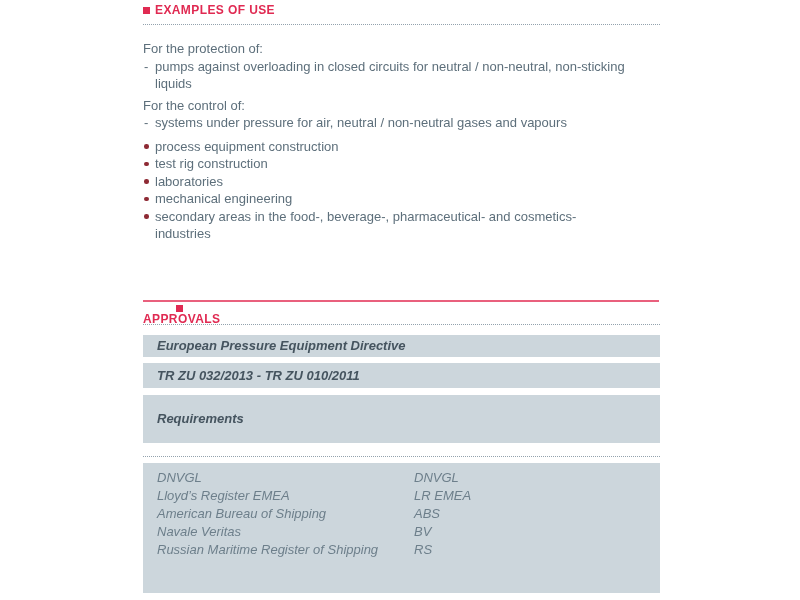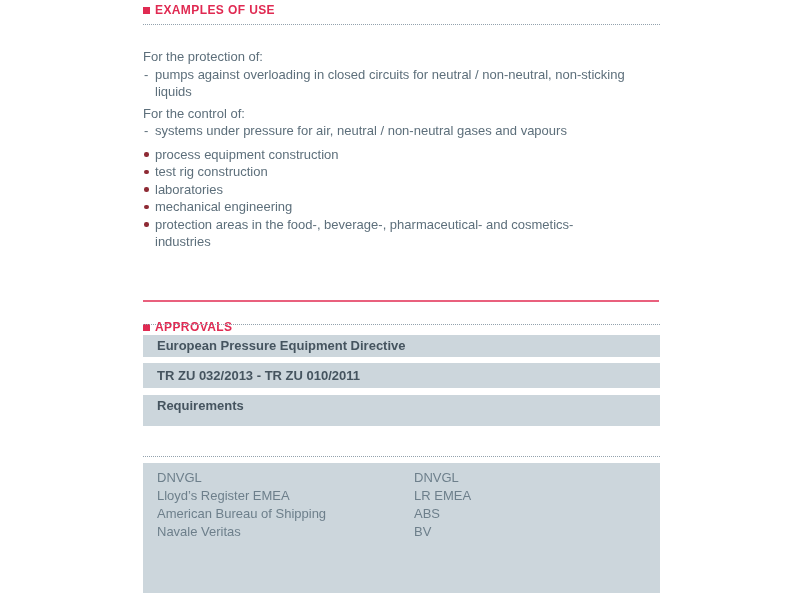--- a/index.html
+++ b/index.html
@@ -49,21 +49,21 @@
   .dotted{
     position:absolute; left:0; width:517px; height:0;
     border-top:1px dotted var(--dotted-line);
   }
   .red-rule{
     position:absolute; left:0; width:516px; height:2px;
     background:var(--rule-red);
   }
   
   .body-copy{
-    position:absolute; left:0; top:48px; width:500px;
+    position:absolute; left:0; top:40px; width:500px;
     font-size:13px; line-height:17.5px;
   }
   .group + .group{margin-top:4px;}
   .dash-item{
     position:relative;
     padding-left:12px;
     max-width:486px;
   }
   .dash-item::before{
     content:"-";
@@ -85,20 +85,21 @@
     position:absolute; left:1px; top:6.5px;
     width:4.5px; height:4.5px; border-radius:50%;
     background:var(--bullet-red);
   }
   
   .box{
     position:absolute; left:0; width:517px;
     background:var(--box-bg);
     padding-left:14px; padding-right:10px;
     font-size:13px;
+    font-style:italic;
   }
   .box .h{
     color:var(--heading-text);
     font-weight:bold;
     line-height:18px;
   }
   .box .v{
     color:var(--muted-text);
     line-height:18px;
   }
@@ -129,40 +130,40 @@
     </div>
     <div class="group">
       <div class="lead">For the control of:</div>
       <div class="dash-item">systems under pressure for air, neutral / non-neutral gases and vapours</div>
     </div>
     <ul class="bullets">
       <li>process equipment construction</li>
       <li>test rig construction</li>
       <li>laboratories</li>
       <li>mechanical engineering</li>
-      <li>protection areas in  the food-, beverage-, pharmaceutical- and cosmetics-industries</li>
+      <li>secondary areas in  the food-, beverage-, pharmaceutical- and cosmetics-industries</li>
     </ul>
   </div>
 
   <div class="red-rule" style="top:300px;"></div>
-  <div class="sec-header" style="top:320px;">
+  <div class="sec-header" style="top:305px;flex-direction:column;">
     <span class="sq"></span>
     <span class="sec-title">APPROVALS</span>
   </div>
   <div class="dotted" style="top:324px;"></div>
 
   <div class="box box-flex" style="top:335px;height:22px;">
     <span class="h">European Pressure Equipment Directive</span>
   </div>
 
   <div class="box box-flex" style="top:363px;height:25px;">
     <span class="h">TR ZU 032/2013 - TR ZU 010/2011</span>
   </div>
 
-  <div class="box" style="top:395px;height:31px;padding-top:2px;">
+  <div class="box" style="top:395px;height:48px;padding-top:15px;">
     <div class="h">Requirements</div>
   </div>
 
   <div class="dotted" style="top:456px;"></div>
 
   <div class="box" style="top:463px;height:130px;padding-top:5px;">
     <div class="cs-table" style="margin-top:1px;">
       <div class="cs-row v">
         <span>DNVGL</span>
         <span class="abbr">DNVGL</span>
@@ -172,16 +173,20 @@
         <span class="abbr">LR EMEA</span>
       </div>
       <div class="cs-row v">
         <span>American Bureau of Shipping</span>
         <span class="abbr">ABS</span>
       </div>
       <div class="cs-row v">
         <span>Navale Veritas</span>
         <span class="abbr">BV</span>
       </div>
+      <div class="cs-row v">
+        <span>Russian Maritime Register of Shipping</span>
+        <span class="abbr">RS</span>
+      </div>
     </div>
   </div>
 
 </div>
 
 </body></html>

